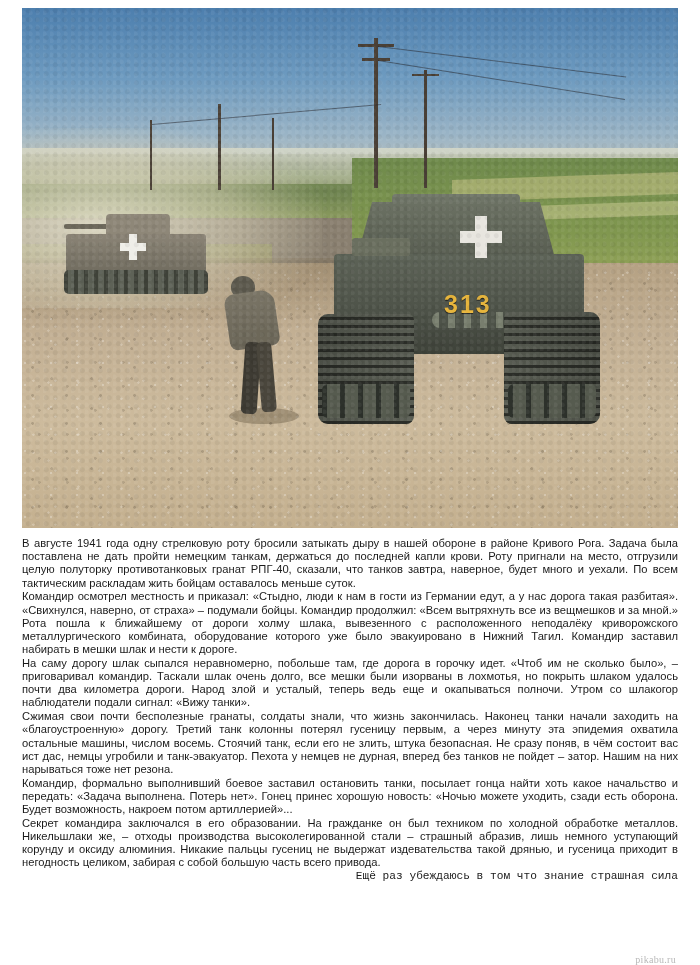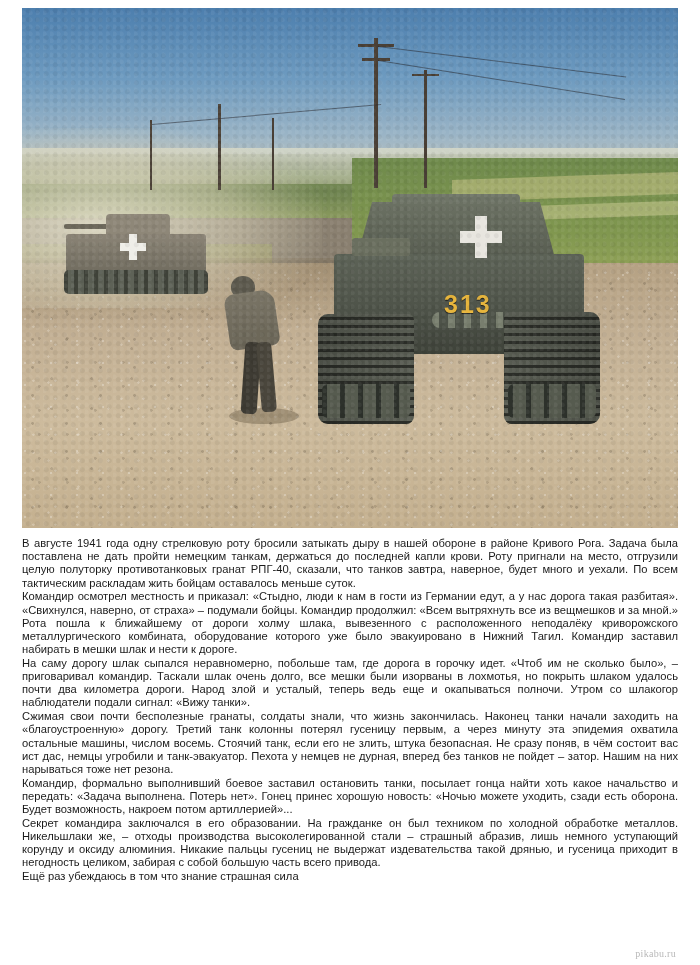--- a/index.html
+++ b/index.html
@@ -233,27 +233,27 @@
   }
   .article p {
     margin: 0 0 0.5px 0;
     font-size: 11.2px;
     line-height: 13.2px;
     color: #1a1a1a;
     text-align: justify;
     text-justify: inter-word;
     font-family: "Liberation Sans", sans-serif;
   }
-  .article p.last { text-align: left; }
+  .article p.last { text-align: right; font-family: Liberation Mono, monospace; }
 
   
   .watermark {
     position: absolute;
     right: 24px;
-    bottom: 6px;
+    bottom: 0;
     font-size: 10px;
     color: #b9b9b9;
     font-family: "Liberation Serif", serif;
     letter-spacing: .3px;
   }
 </style>
 </head>
 <body>
 
 <div class="page">

